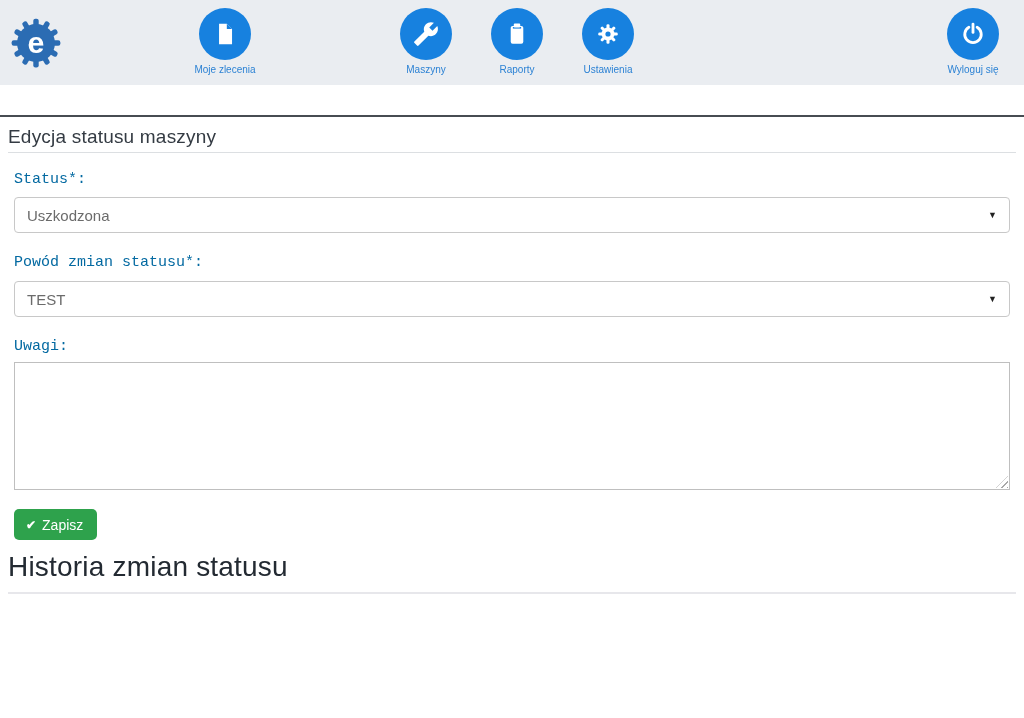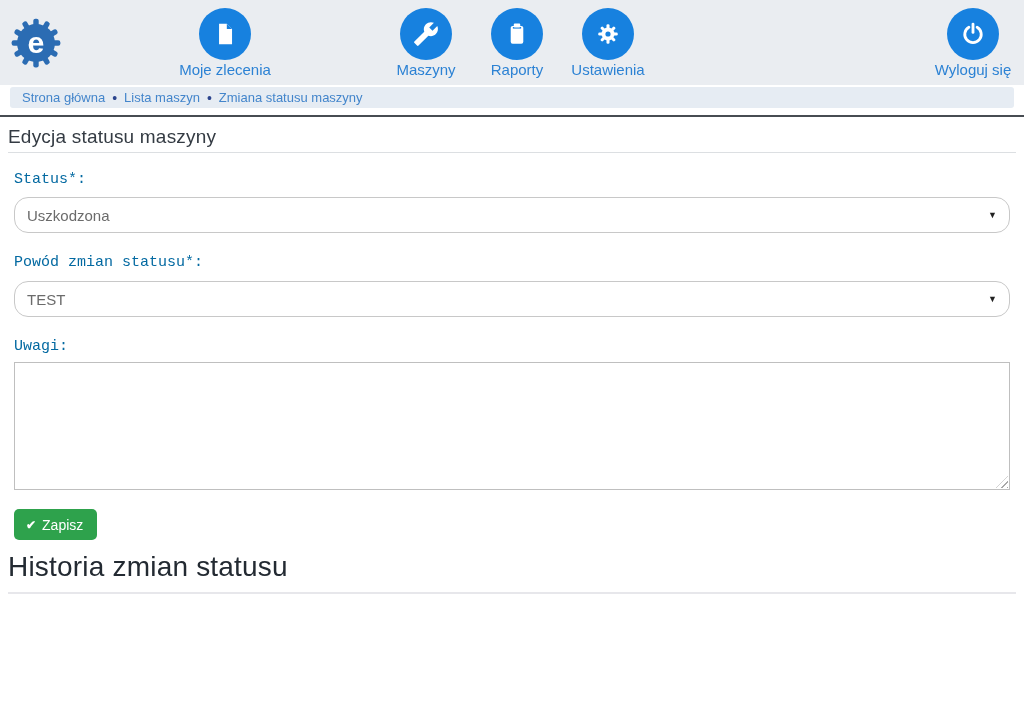--- a/index.html
+++ b/index.html
@@ -19,42 +19,42 @@
     line-height:50px; margin-left:-4px; position:relative; top:-2px;
   }
   .nav-item {
     position:absolute; top:8px; width:132px; text-align:center; cursor:pointer;
   }
   .nav-circle {
     width:52px; height:52px; border-radius:50%; background:#1781df;
     margin:0 auto; display:flex; align-items:center; justify-content:center;
   }
   .nav-label {
-    margin-top:4px; font-size:15px; color:#2c82d4; line-height:12px; white-space:nowrap;
+    margin-top:4px; font-size:10px; color:#2c82d4; line-height:12px; white-space:nowrap;
   }
   
   .breadcrumb {
     position:absolute; top:87px; left:10px; width:1004px; height:21px;
     background:#e6ecf3; border-radius:3px; padding:0 12px;
     font-size:13px; line-height:21px; color:#4385cb; white-space:nowrap;
   }
   .crumb { color:#4385cb; cursor:pointer; }
   .crumb.current { cursor:default; }
   .dot { color:#2c458e; font-size:14px; margin:0 7px; position:relative; top:1px; }
   
   .panel-top-line { position:absolute; top:115px; left:0; width:1024px; height:2px; background:#474c52; }
   .page-title {
     position:absolute; top:126px; left:8px; font-size:19px; font-weight:500;
     color:#343b43; letter-spacing:0.2px;
   }
   .title-underline { position:absolute; top:152px; left:8px; width:1008px; height:1px; background:#dcdfe2; }
   .f-label { position:absolute; left:14px; font-size:15px; color:#0369a1;font-family:Liberation Mono, monospace; }
   .select {
     position:absolute; left:14px; width:996px; height:36px; background:#fff;
-    border:1px solid #c8c8c8; border-radius:14px; cursor:pointer;
+    border:1px solid #c8c8c8; border-radius:4px; cursor:pointer;
     display:flex; align-items:center;
   }
   .select-value { font-size:15px; color:#6b6b6b; padding-left:12px; }
   .select-arrow {
     position:absolute; right:12px; top:50%; transform:translateY(-50%);
     font-size:9px; color:#222; line-height:9px;
   }
   .textarea-wrap { position:absolute; left:14px; top:362px; width:996px; height:128px; }
   .textarea-wrap textarea {
     width:100%; height:100%; resize:none; border:1px solid #bfbfbf; background:#fff;
@@ -165,23 +165,20 @@
       <div class="nav-circle">
         <svg width="26" height="26" viewBox="0 0 24 24" fill="none" stroke="#fff" stroke-width="2.6" stroke-linecap="round">
           <path d="M8.2 5.8 A 7.6 7.6 0 1 0 15.8 5.8"></path>
           <line x1="12" y1="2.8" x2="12" y2="10.5"></line>
         </svg>
       </div>
       <div class="nav-label">Wyloguj się</div>
     </div>
   </div>
 
-  <div class="breadcrumb">
-    <span class="crumb">Strona główna</span><span class="dot">•</span><span class="crumb">Lista maszyn</span><span class="dot">•</span><span class="crumb current">Zmiana statusu maszyny</span>
-  </div>
 
   <div class="panel-top-line"></div>
 
   <div class="page-title">Edycja statusu maszyny</div>
   <div class="title-underline"></div>
 
   <div class="f-label" style="top:171px;">Status*:</div>
   <div class="select" style="top:197px;">
     <span class="select-value">Uszkodzona</span>
     <span class="select-arrow">▼</span>

